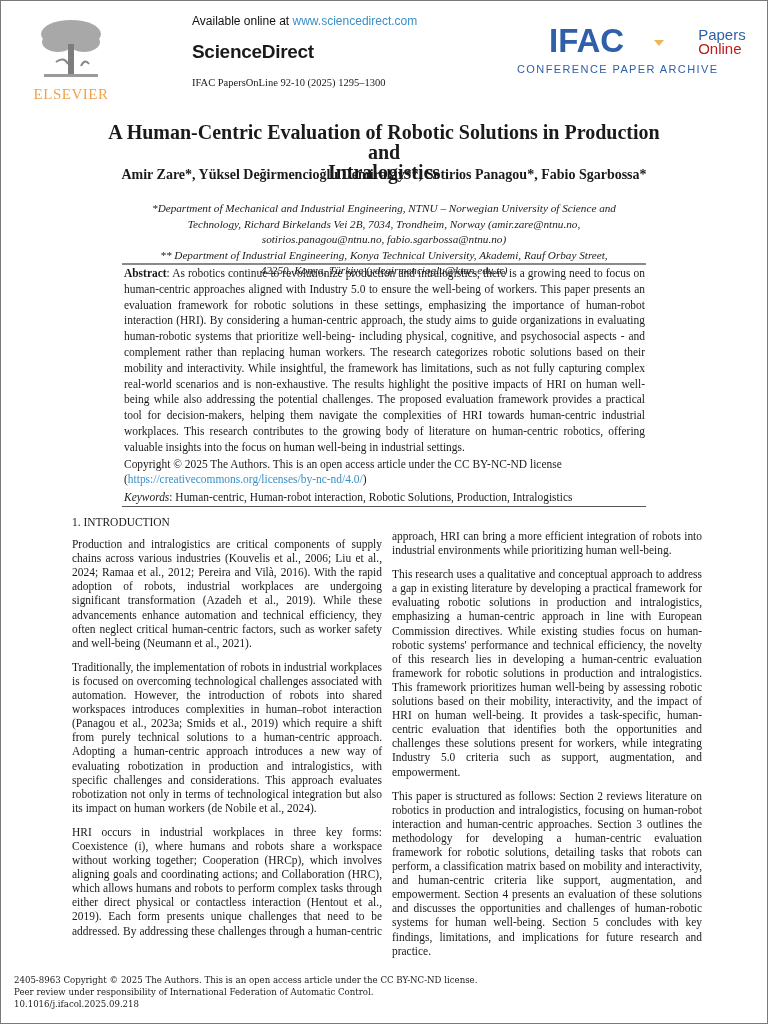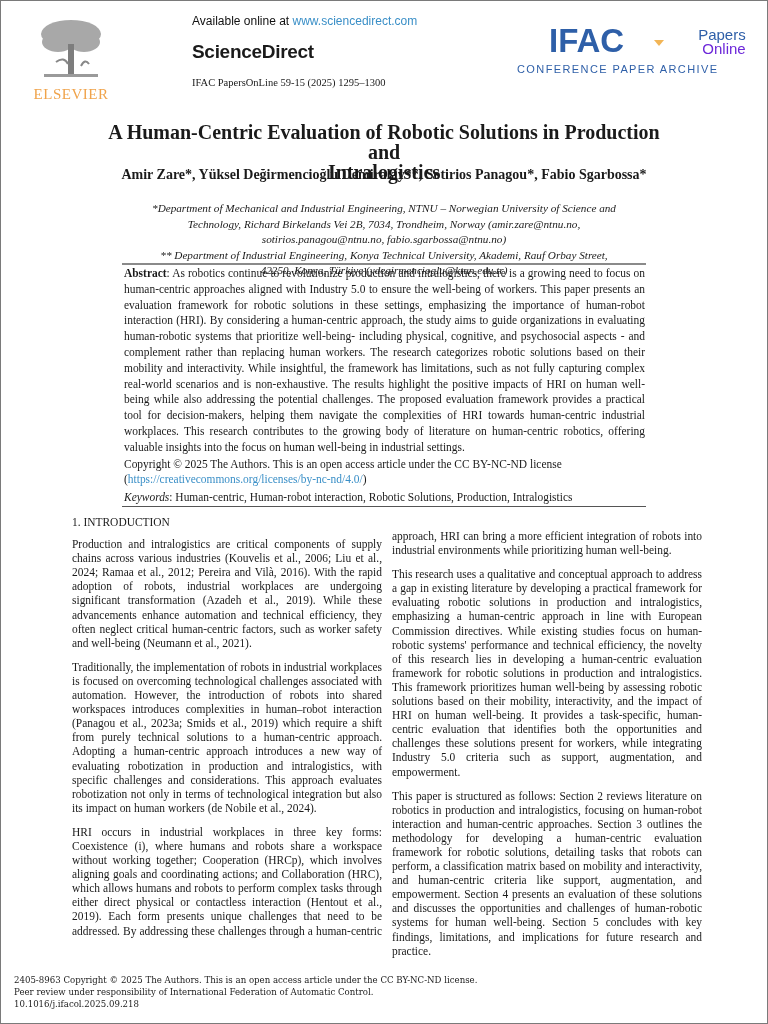--- a/index.html
+++ b/index.html
@@ -15,21 +15,21 @@
   .sd { font-family: "Liberation Sans", sans-serif; font-weight: bold; font-size: 19px; margin-top: 13px; letter-spacing: -0.3px; }
   .journal-ref { font-family: "Liberation Serif", serif; font-size: 10.5px; margin-top: 14px; }
   .ifac { position: absolute; left: 517px; top: 28px; width: 200px; height: 60px; }
   .ifac-top { display: flex; align-items: flex-start; gap: 29px; }
   .ifac-mark { width: 28px; height: 26px; background: #f2b556; position: relative; }
   .ifac-mark::after { content: ""; position: absolute; left: 7px; top: 8px; width: 14px; height: 10px; border: 3px solid #fff; border-top: none; border-radius: 0 0 8px 8px; box-sizing: border-box; }
   .ifac-word { font-family: "Liberation Sans", sans-serif; font-weight: bold; font-size: 33px; color: #2e5fa8; line-height: 26px; margin-left: 3px; letter-spacing: 0; }
   .ifac-tri { width: 0; height: 0; border-left: 5px solid transparent; border-right: 5px solid transparent; border-top: 6px solid #f2b556; margin: 12px 2px 0 1px; }
   .ifac-po { font-family: "Liberation Sans", sans-serif; font-size: 15px; line-height: 14px; margin-left: 3px; }
   .ifac-po .p { color: #2e5fa8; display: block; }
-  .ifac-po .o { color: #6d28d9; display: block; text-align: right; }
+  .ifac-po .o { color: #b91c1c; display: block; }
   .ifac-sub { font-family: "Liberation Sans", sans-serif; font-size: 11px; color: #2e5fa8; letter-spacing: 1.4px; margin-top: 7px; white-space: nowrap; }
   
   .title { position: absolute; left: 100px; top: 122px; width: 568px; text-align: center; font-weight: bold; font-size: 20px; line-height: 20px; }
   .authors { position: absolute; left: 100px; top: 167px; width: 568px; text-align: center; font-weight: bold; font-size: 14px; }
   .affil { position: absolute; left: 100px; top: 201px; width: 568px; text-align: center; font-style: italic; font-size: 11.2px; line-height: 15.6px; }
   .rule-top { position: absolute; left: 122px; top: 263px; width: 524px; height: 2px; background: #8a8a8a; }
   .abstract { position: absolute; left: 124px; top: 266px; width: 521px; font-size: 11.45px; line-height: 15.8px; text-align: justify; }
   .abstract b { font-weight: bold; }
   .copyright { position: absolute; left: 124px; top: 457px; width: 521px; font-size: 11.45px; line-height: 15px; }
   .copyright a { color: #3a8fc7; text-decoration: none; }
@@ -61,21 +61,21 @@
     <rect x="8" y="58" width="54" height="3" fill="#9a9a9a"></rect>
   </svg>
   <div class="elsevier-word">ELSEVIER</div>
 </div>
 
 <div class="center-head">
   <div class="avail">
     <span>Available online at </span><a>www.sciencedirect.com</a>
   </div>
   <div class="sd">ScienceDirect</div>
-  <div class="journal-ref">IFAC PapersOnLine 59-15 (2025) 1295–1300</div>
+  <div class="journal-ref">IFAC PapersOnLine 92-10 (2025) 1295–1300</div>
 </div>
 
 <div class="ifac">
   <div class="ifac-top">
     <div class="ifac-mark"></div>
     <div class="ifac-word">IFAC</div>
     <div class="ifac-tri"></div>
     <div class="ifac-po">
       <span class="p">Papers</span>
       <span class="o">Online</span>

